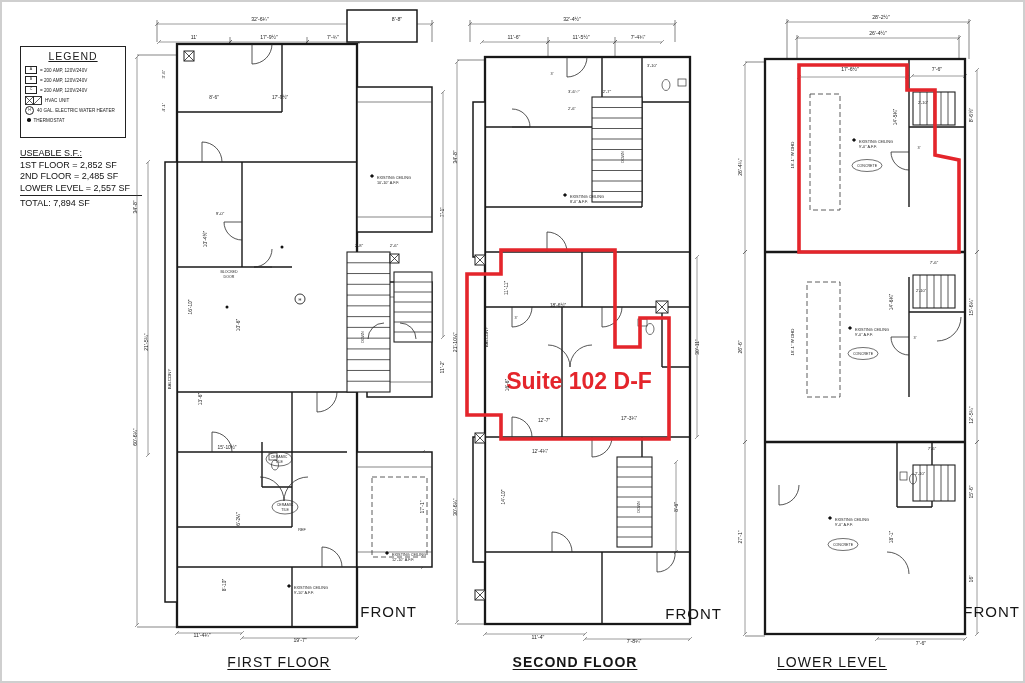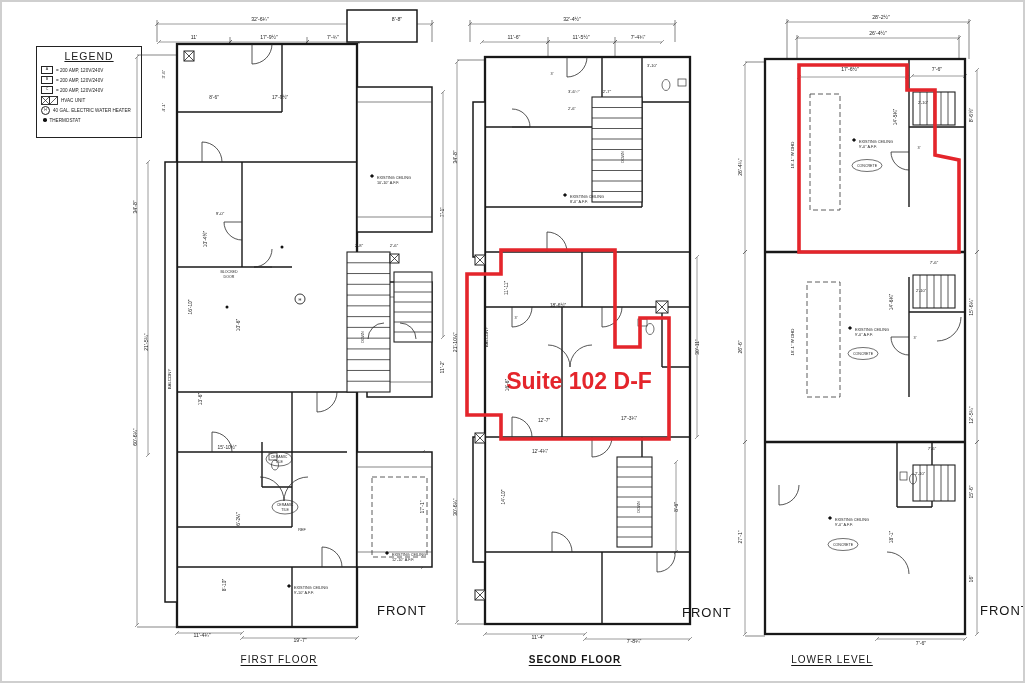--- a/index.html
+++ b/index.html
@@ -1,20 +1,20 @@
 <!DOCTYPE html>
 <html><head>
 <meta charset="utf-8">
 <style>
   html,body{margin:0;padding:0;background:#fff;}
   .page{position:relative;width:1025px;height:683px;background:#ffffff;
         border:2px solid #cfcfcf;box-sizing:border-box;overflow:hidden;
         font-family:"Liberation Sans",sans-serif;color:#1c1c1c;}
   
-  .legend{position:absolute;left:34px;top:44px;width:106px;height:92px;
+  .legend{position:absolute;left:18px;top:44px;width:106px;height:92px;
           border:1.2px solid #222;background:#fff;padding:3px 4px;box-sizing:border-box;}
   .legend-title{font-size:10.5px;letter-spacing:1px;text-align:center;
           text-decoration:underline;margin-bottom:3px;}
   .lrow{display:flex;align-items:center;gap:3px;height:10px;}
   .llab{font-size:4.6px;white-space:nowrap;color:#222;}
   .sybox{display:inline-block;width:10px;height:5.5px;border:0.8px solid #222;
          font-size:3.6px;line-height:5.5px;text-align:center;flex:0 0 auto;}
   .sycirc{display:inline-block;width:7px;height:7px;border:0.8px solid #222;border-radius:50%;
           font-size:3.6px;line-height:7px;text-align:center;flex:0 0 auto;}
   .sydot{display:inline-block;width:3.5px;height:3.5px;background:#111;border-radius:50%;
@@ -41,23 +41,23 @@
   .sd{fill:#111;}
   .sw{fill:#fff;stroke:#222;stroke-width:1.1;}
   g[data-stairs] line{stroke:#222;stroke-width:0.75;}
   g[data-xbox] rect{fill:#fff;stroke:#222;stroke-width:1;}
   g[data-xbox] line{stroke:#222;stroke-width:0.8;}
   g[data-circ] circle{fill:#fff;stroke:#222;stroke-width:0.9;}
   g[data-circ] text{fill:#111;}
   .redline{fill:none;stroke-width:3.6;stroke-linejoin:miter;}
   .suite{font-family:"Liberation Sans",sans-serif;font-weight:700;font-size:23px;}
   
-  .ptitle{position:absolute;width:140px;text-align:center;font-size:10px;letter-spacing:1px;
+  .ptitle{position:absolute;width:140px;text-align:center;font-size:14px;letter-spacing:1px;
           color:#151515;text-decoration:underline;text-underline-offset:2px;}
-  .front{position:absolute;width:60px;text-align:left;font-size:13px;letter-spacing:1px;color:#151515;padding-left:20px;}
+  .front{position:absolute;width:60px;text-align:right;font-size:15px;letter-spacing:1px;color:#151515;}
 </style>
 </head>
 <body>
 
 <div class="page">
 
   <div class="legend">
     <div class="legend-title">LEGEND</div>
     <div class="lrow">
       <span class="sybox">A</span>
@@ -86,20 +86,28 @@
     <div class="lrow">
       <span class="sycirc">H</span>
       <span class="llab">40 GAL. ELECTRIC WATER HEATER</span>
     </div>
     <div class="lrow">
       <span class="sydot"></span>
       <span class="llab">THERMOSTAT</span>
     </div>
   </div>
 
+  <div class="sfbox">
+    <div class="u">USEABLE S.F.:</div>
+    <div>1ST FLOOR = 2,852 SF</div>
+    <div>2ND FLOOR = 2,485 SF</div>
+    <div>LOWER LEVEL = 2,557 SF</div>
+    <div class="rule"></div>
+    <div>TOTAL:  7,894 SF</div>
+  </div>
 
   <svg id="plan0" class="plan" width="330" height="660" viewBox="0 0 330 660">
     <defs>
       <pattern id="hatch" width="4" height="4" patternUnits="userSpaceOnUse" patternTransform="rotate(45)">
         <line x1="0" y1="0" x2="0" y2="4" stroke="#555" stroke-width="1"></line>
       </pattern>
     </defs>
     <g>
         <line x1="25" y1="17" x2="231" y2="17" class="dl"></line>
         <line x1="23" y1="19" x2="27" y2="15" class="dl"></line>

